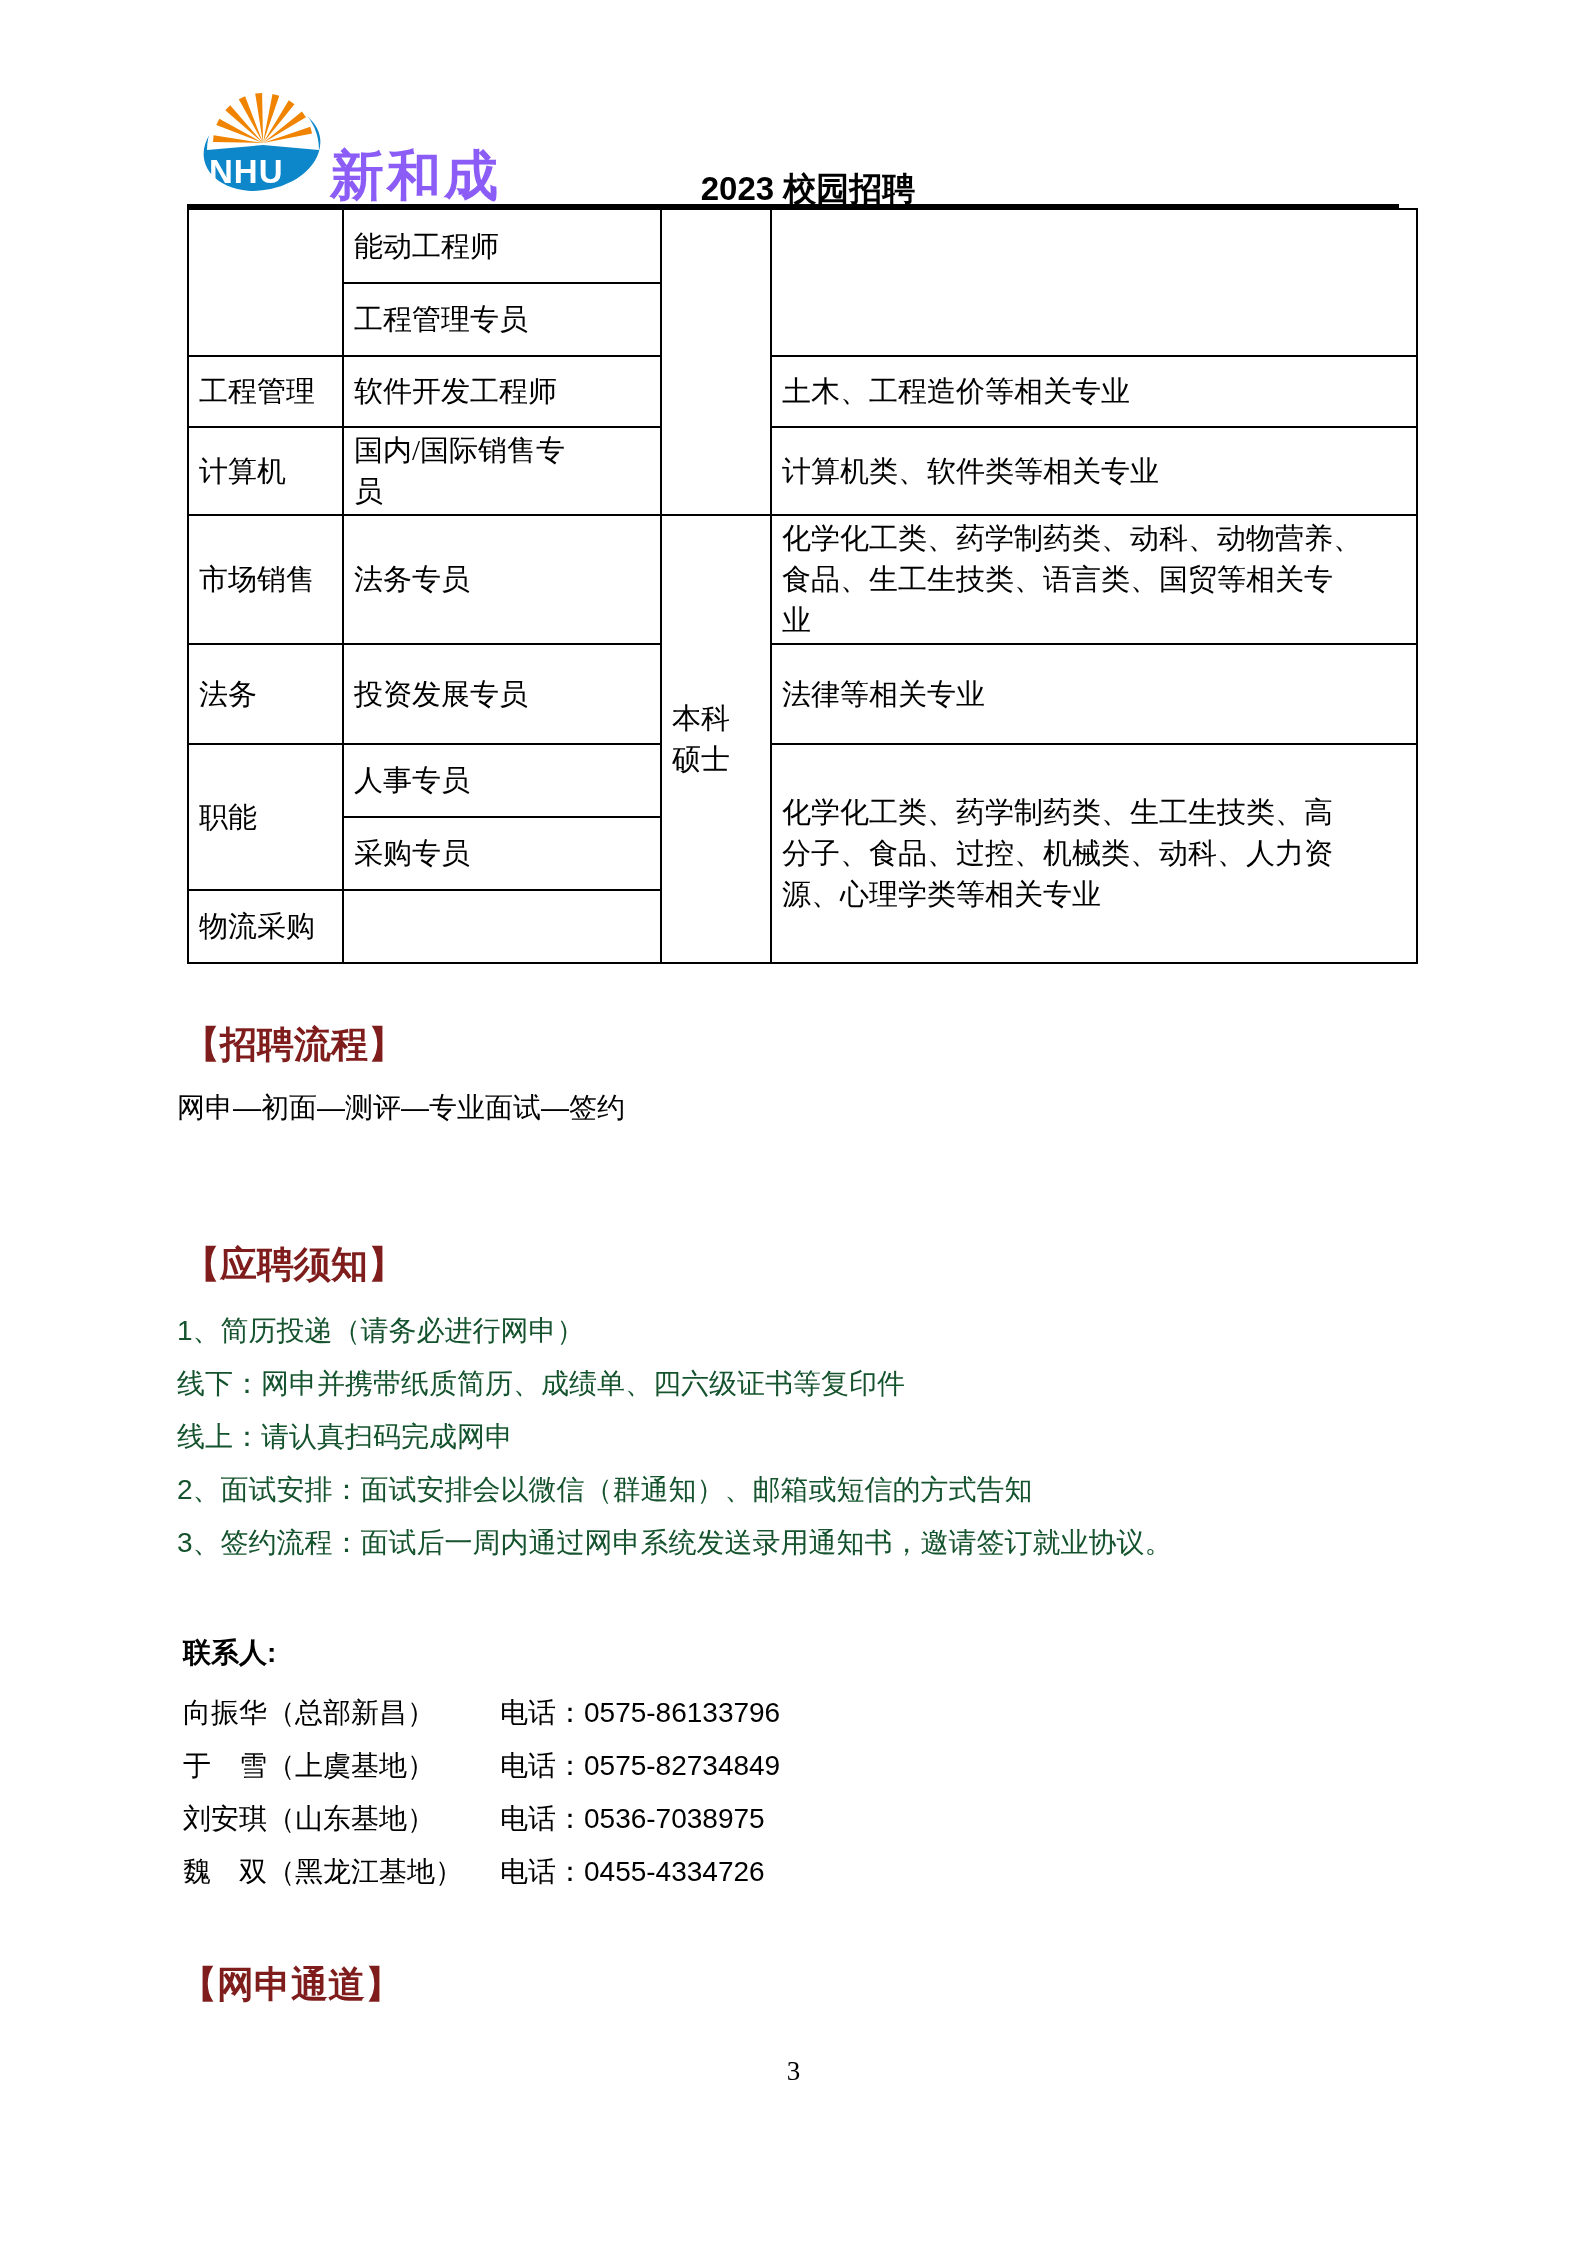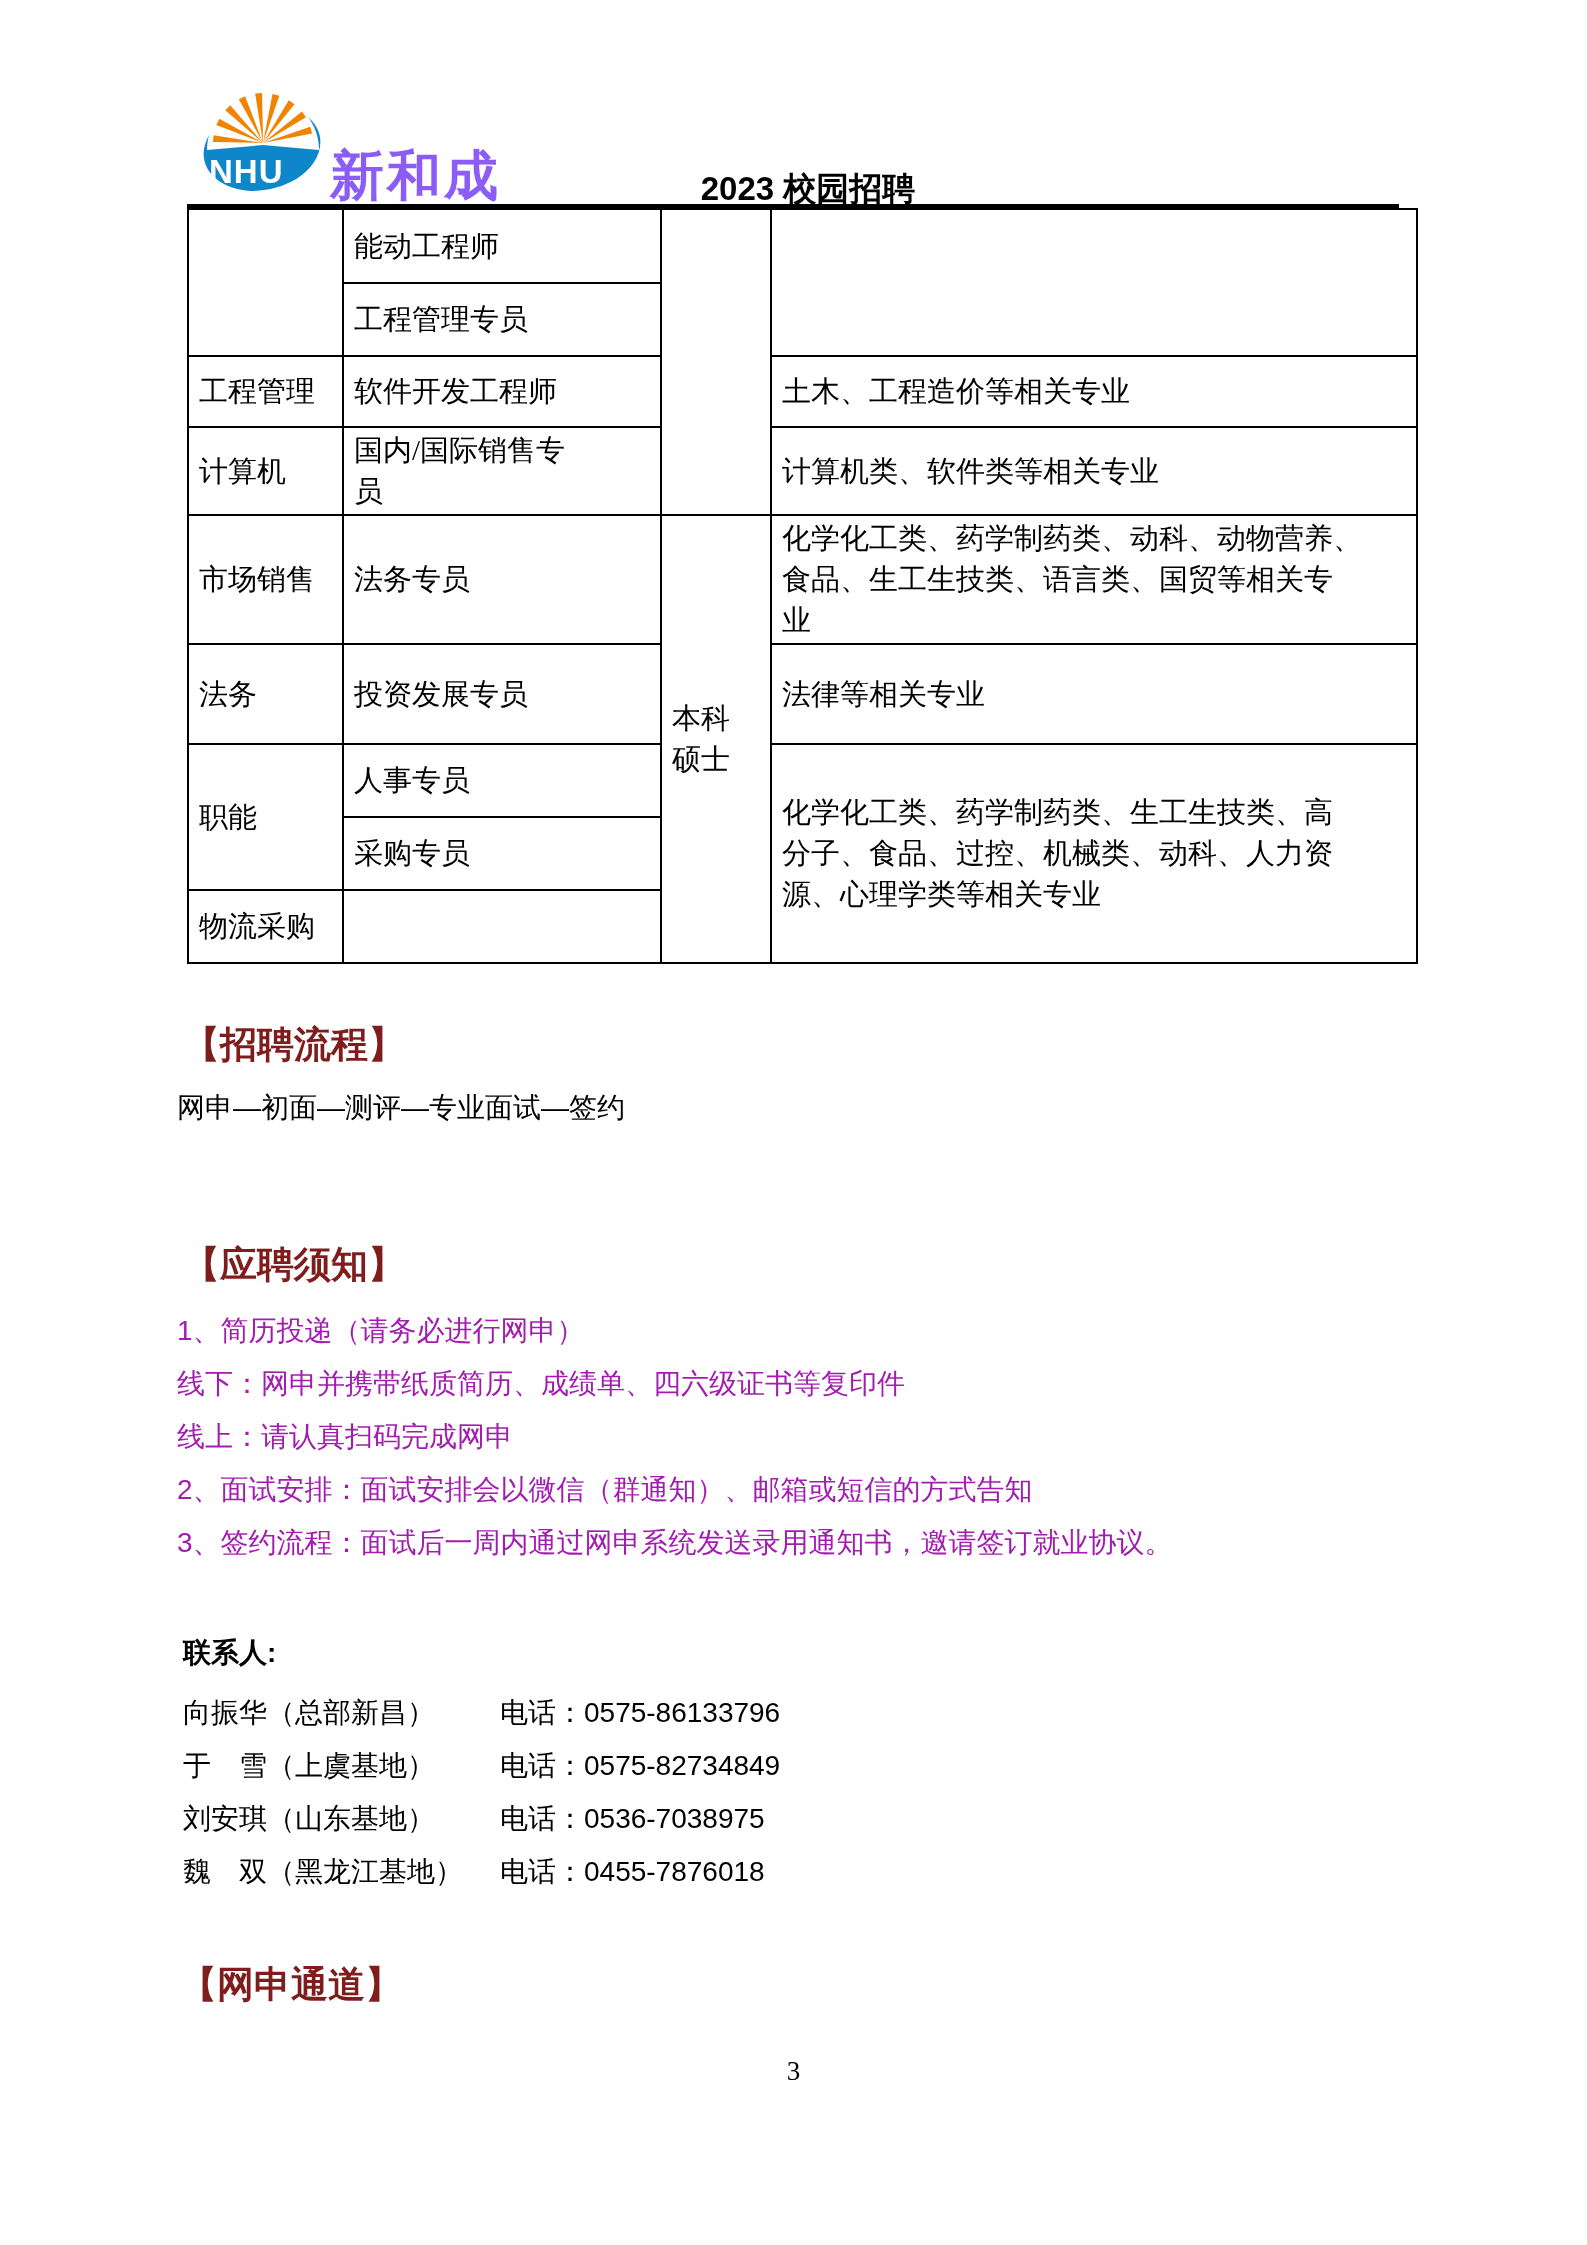--- a/index.html
+++ b/index.html
@@ -45,21 +45,21 @@
     padding:2px 10px;
     line-height:41px;
   }
   .preline { white-space:pre-line; }
 
   
   .sec-heading { position:absolute; font-size:37px; font-weight:700; color:#7f1d1d; }
   .body-line   { position:absolute; font-size:28px; color:#000; }
 
   .notice-list { position:absolute; left:177px; top:1304px; }
-  .notice-item { font-size:28px; line-height:53px; color:#a21caf; }
+  .notice-item { font-size:28px; line-height:53px; color:#14532d; }
 
   .contacts { position:absolute; left:183px; top:1638px; }
   .contacts-heading { font-size:28px; font-weight:700; line-height:30px; }
   .contact-rows { margin-top:18px; }
   .contact-row { display:flex; line-height:53px; font-size:28px; }
   .contact-name { width:317px; }
 
   .page-number {
     position:absolute; left:0; top:2056px; width:1587px;
     text-align:center; font-size:27px;
@@ -173,21 +173,21 @@
       <div class="contact-row">
         <span class="contact-name">于　雪（上虞基地）</span>
         <span class="contact-phone">电话：0575-82734849</span>
       </div>
       <div class="contact-row">
         <span class="contact-name">刘安琪（山东基地）</span>
         <span class="contact-phone">电话：0536-7038975</span>
       </div>
       <div class="contact-row">
         <span class="contact-name">魏　双（黑龙江基地）</span>
-        <span class="contact-phone">电话：0455-7876018</span>
+        <span class="contact-phone">电话：0455-4334726</span>
       </div>
     </div>
   </div>
 
   <div class="sec-heading" style="left:180px; top:1960px;">【网申通道】</div>
 
   <div class="page-number">3</div>
 
 </div>
 

